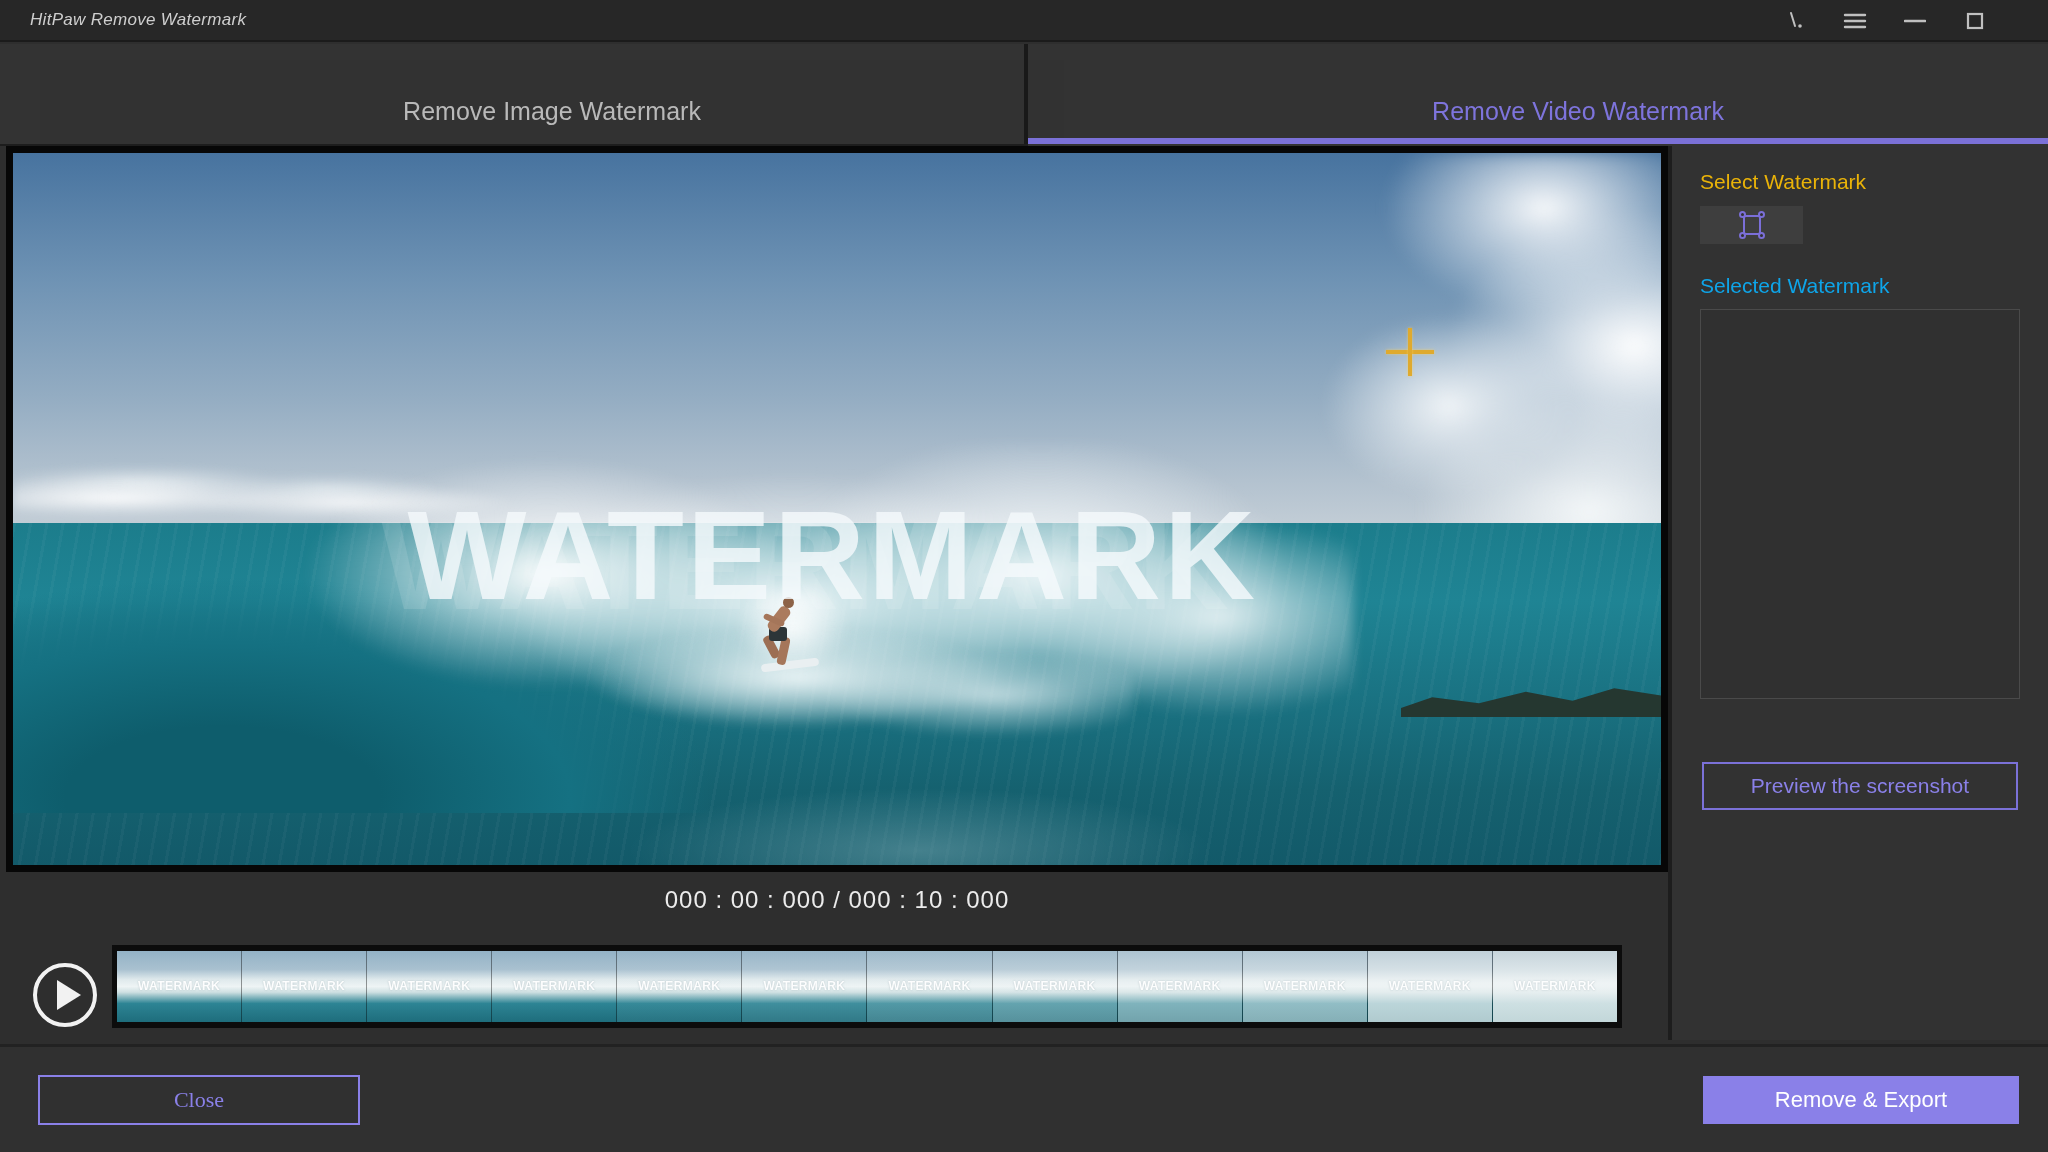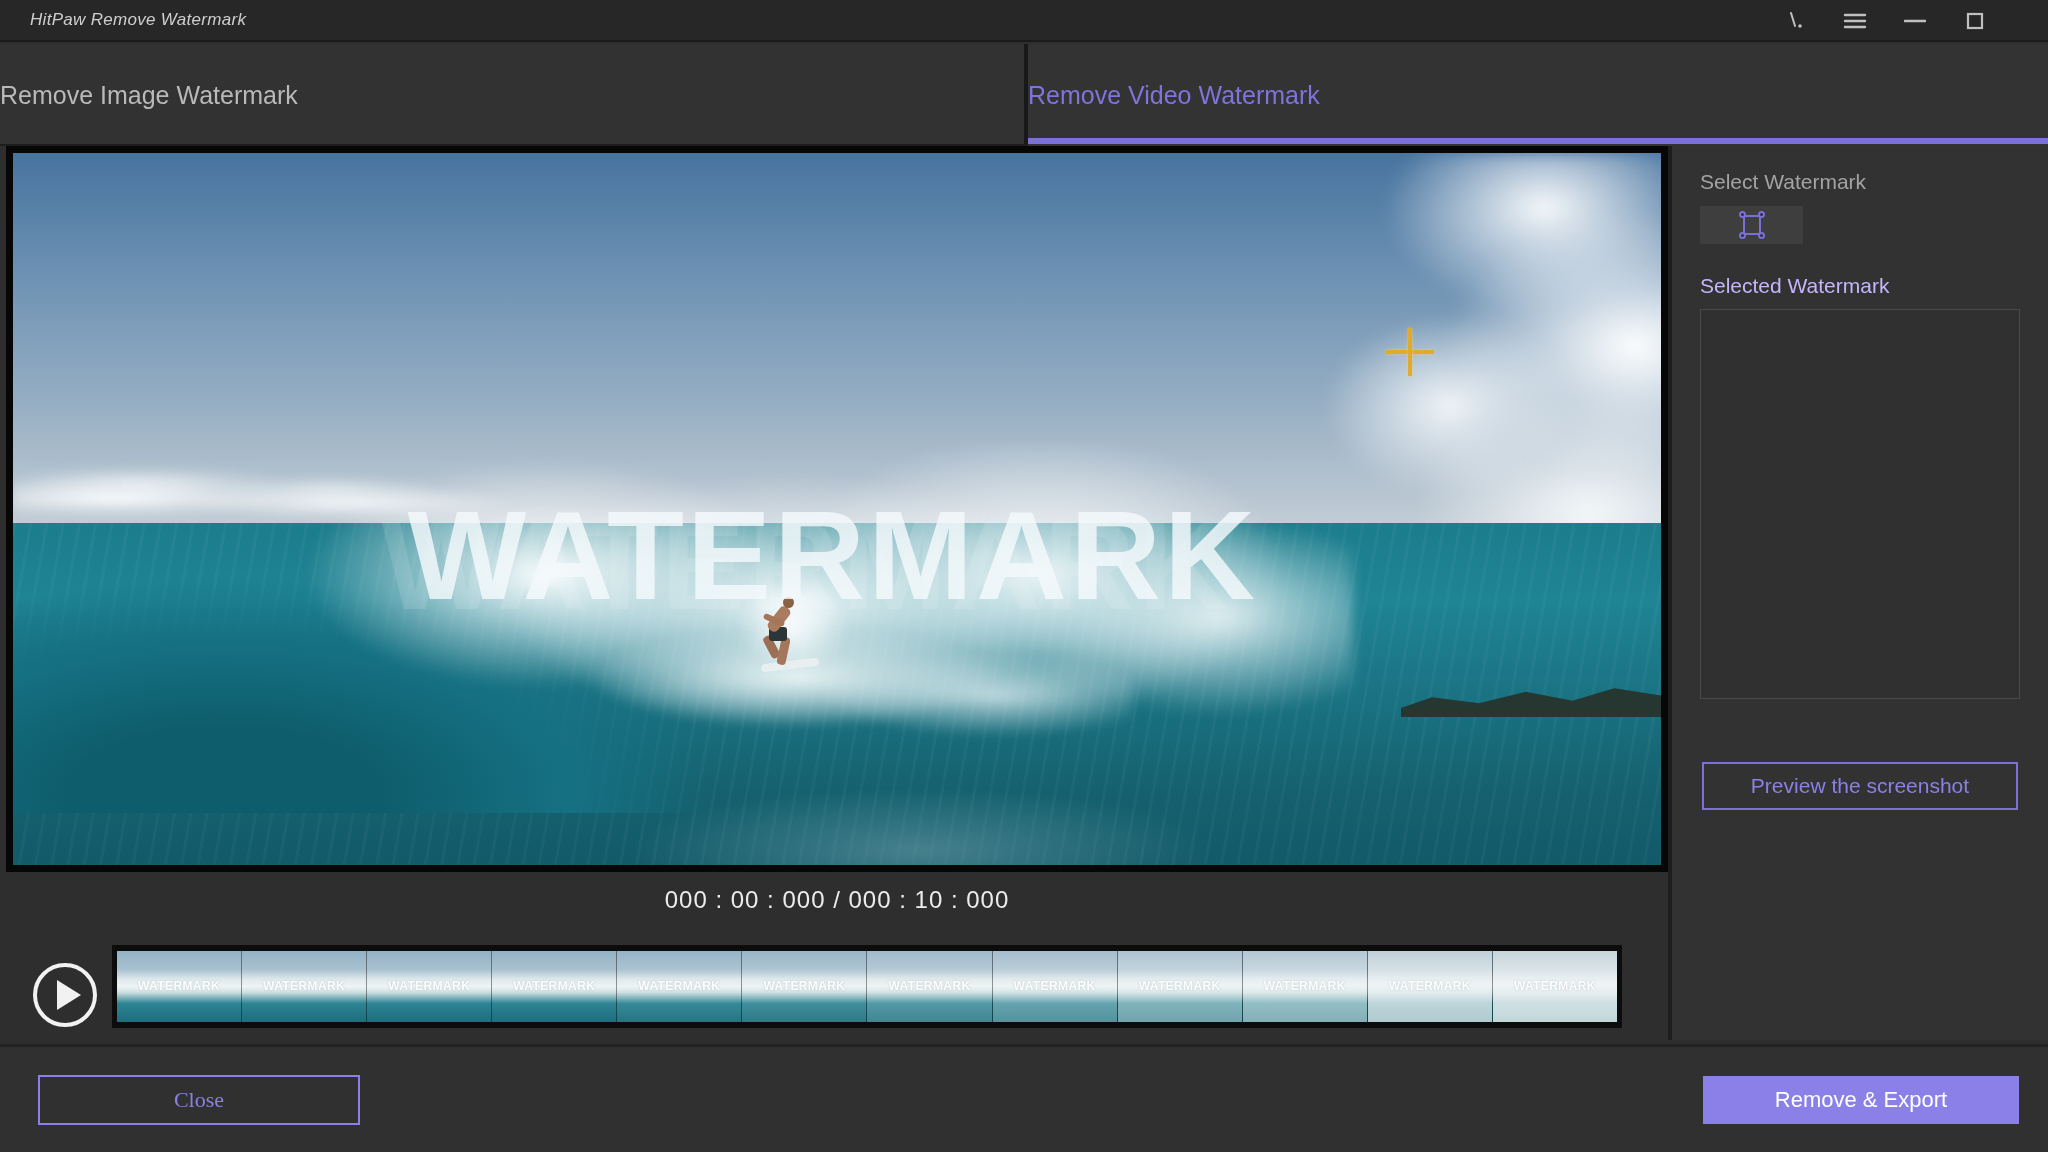--- a/index.html
+++ b/index.html
@@ -10,21 +10,21 @@
   
   .titlebar { position:absolute; left:0; top:0; width:2048px; height:42px;
               background:#272727; border-bottom:2px solid #1b1b1b; display:flex; align-items:center;font-style:italic; }
   .titlebar-title { margin-left:30px; font-size:17px; color:#cfcfcf; letter-spacing:0.3px; }
   .win-controls { position:absolute; right:60px; top:0; height:42px; display:flex; align-items:center; gap:34px; }
   .win-btn { width:26px; height:26px; display:flex; align-items:center; justify-content:center; cursor:pointer; }
   .win-btn svg { display:block; }
 
   
   .tabbar { position:absolute; left:0; top:44px; width:2048px; height:102px; background:#333333; }
-  .tab { position:absolute; top:0; height:102px; display:flex; align-items:center; cursor:pointer; }
+  .tab { position:absolute; top:16px; height:102px; display:flex; align-items:center; justify-content:center; cursor:pointer;margin-left:40px; }
   .tab-image { left:0; width:1024px; background:#323232; }
   .tab-video { left:1028px; width:1020px; background:#333333; }
   .tab-label-inactive { font-size:25px; color:#b9b9b9; }
   .tab-label-active { font-size:25px; color:#7e74dc; }
   .tab-divider { position:absolute; left:1024px; top:0; width:4px; height:102px; background:#191919; }
   .tab-underline { position:absolute; left:1028px; top:94px; width:1020px; height:6px; background:#7b71d8; }
   .tabbar-bottom-shadow { position:absolute; left:0; top:100px; width:1028px; height:2px; background:#1d1d1d; }
 
   
   .video-frame { position:absolute; left:6px; top:146px; width:1662px; height:726px;
@@ -109,31 +109,31 @@
            background:linear-gradient(180deg,#93b2c6 0%,#a9c1d0 26%,#dfe9ec 40%,#eef4f5 50%,#cfe0e2 58%,#2d8494 74%,#1e6d7c 100%); }
   .thumb:last-child { border-right:none; }
   .thumb-label { position:absolute; left:0; top:50%; width:100%; transform:translateY(-58%);
                  text-align:center; font-size:12px; font-weight:bold; color:rgba(255,255,255,0.96);
                  letter-spacing:0.4px; text-shadow:0 0 2px rgba(80,110,120,0.35); }
   .thumb-foam { position:absolute; inset:0; background:linear-gradient(180deg,#cdd9de 0%,#eff4f5 45%,#d9e5e6 100%); }
 
   
   .panel-divider { position:absolute; left:1668px; top:146px; width:4px; height:894px; background:#1d1d1d; }
   .side-panel { position:absolute; left:1672px; top:146px; width:376px; height:894px; background:#323232; }
-  .panel-label-1 { position:absolute; left:28px; top:24px; font-size:21px; color:#a3a3a3; }
+  .panel-label-1 { position:absolute; left:28px; top:24px; font-size:21px; color:#eab308; }
   .tool-btn { position:absolute; left:28px; top:60px; width:103px; height:38px; background:#3e3e3e;
               display:flex; align-items:center; justify-content:center; cursor:pointer; }
   .marquee { position:relative; width:22px; height:24px; }
   .marquee .box { position:absolute; left:2px; top:2px; width:18px; height:20px;
                   border:2.5px solid #7b6fd8; border-radius:3px; }
   .marquee .dot { position:absolute; width:7px; height:7px; border:2px solid #7b6fd8;
                   border-radius:50%; background:#323232; }
   .marquee .d1 { left:-2px; top:-2px; } .marquee .d2 { right:-2px; top:-2px; }
   .marquee .d3 { left:-2px; bottom:-2px; } .marquee .d4 { right:-2px; bottom:-2px; }
-  .panel-label-2 { position:absolute; left:28px; top:128px; font-size:21px; color:#c4b5fd; }
+  .panel-label-2 { position:absolute; left:28px; top:128px; font-size:21px; color:#0ea5e9; }
   .selected-box { position:absolute; left:28px; top:163px; width:320px; height:390px;
                   border:1px solid #4a4a4a; background:#303030; }
   .preview-btn { position:absolute; left:30px; top:616px; width:316px; height:48px;
                  border:2px solid #7b71d8; background:transparent; color:#8a80e8; font-size:21px;
                  display:flex; align-items:center; justify-content:center; cursor:pointer;
                  font-family:"Liberation Sans", sans-serif; }
 
   
   .footer { position:absolute; left:0; top:1044px; width:2048px; height:108px;
             background:#303030; border-top:3px solid #222222; }

